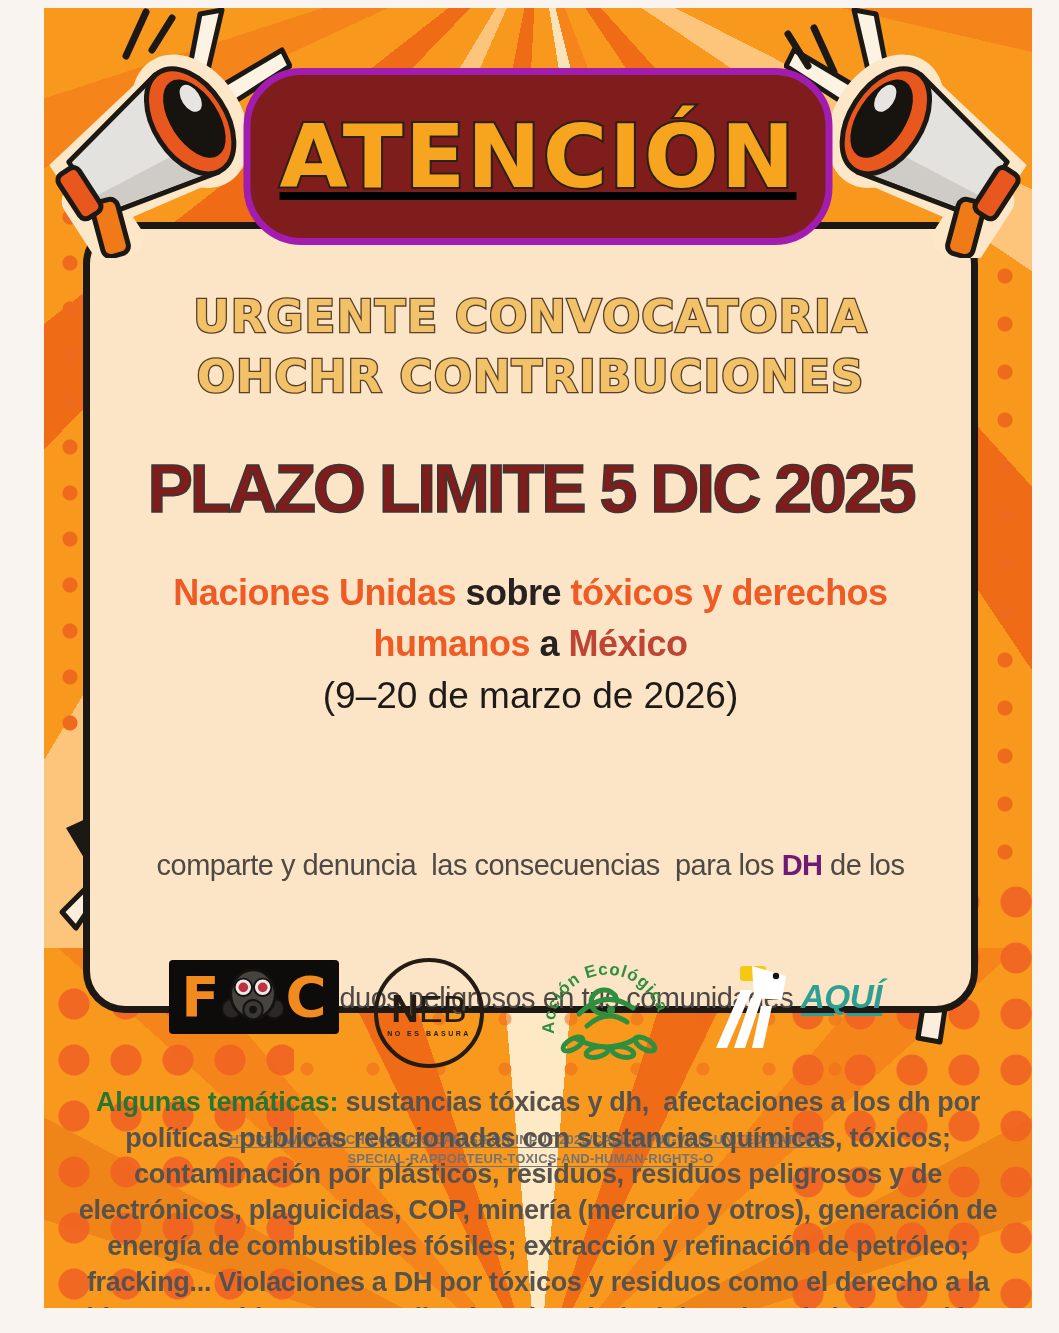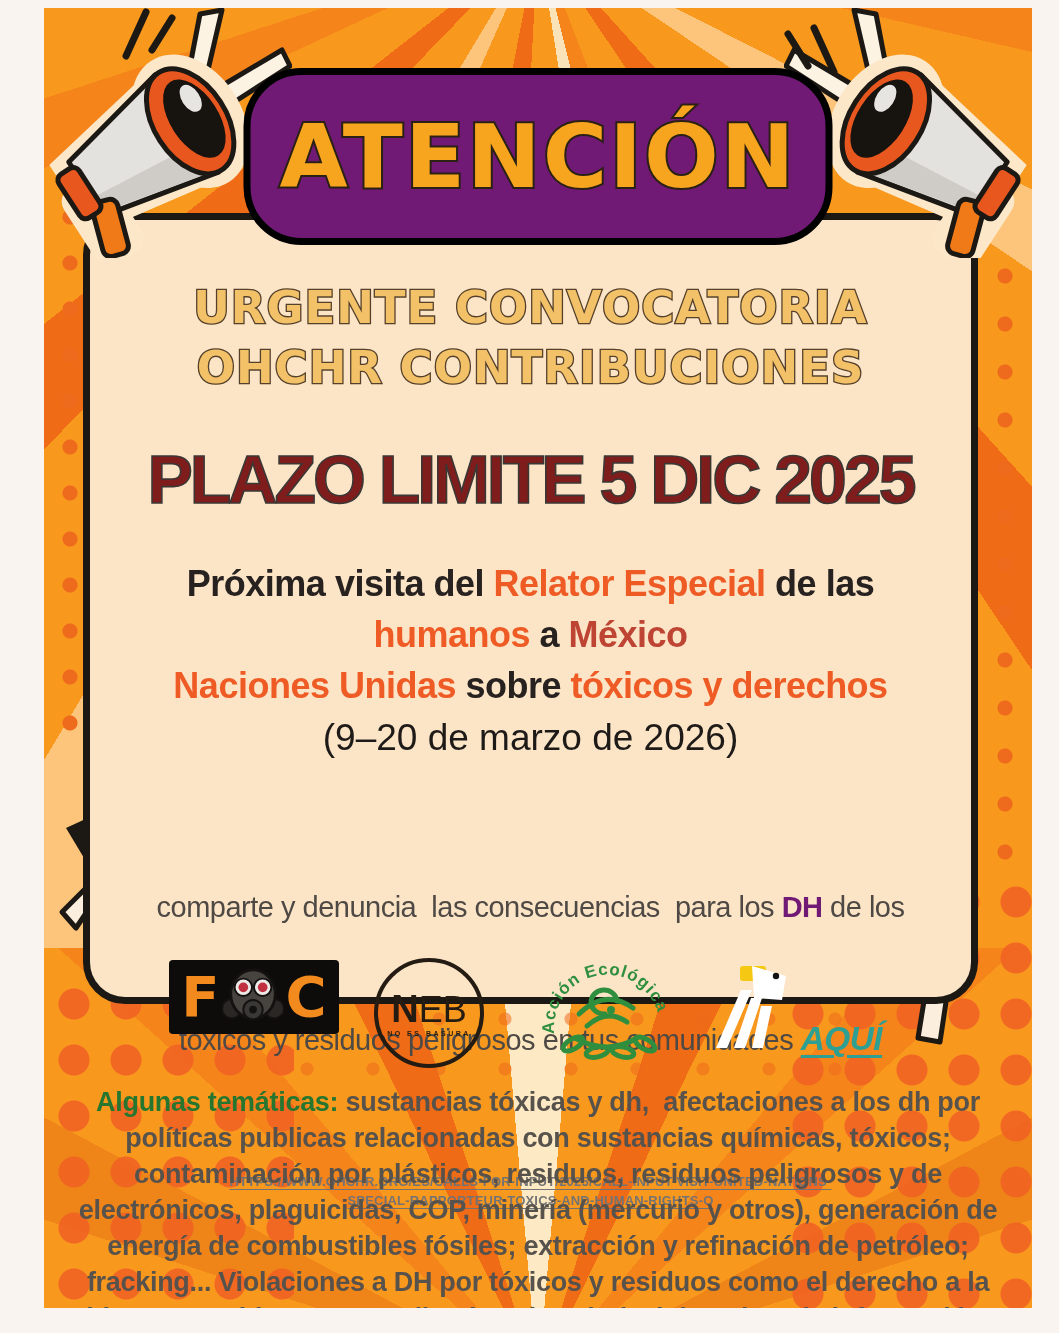--- a/index.html
+++ b/index.html
@@ -35,27 +35,27 @@
     background-size:52px 56px;background-position:4px 8px;opacity:.9;}
   .d-br{right:0;bottom:0;width:260px;height:440px;
     background-image:radial-gradient(circle,#F06322 15px,rgba(0,0,0,0) 16px);
     background-size:52px 56px;background-position:10px 6px;opacity:.9;}
   .d-mid{left:230px;top:936px;width:580px;height:140px;
     background-image:radial-gradient(circle,#EE6A1C 6px,rgba(0,0,0,0) 7px);
     background-size:66px 50px;opacity:.55;}
 
   
   .badge{position:absolute;left:50%;transform:translateX(-50%);top:60px;width:575px;height:163px;
-    background:#701a75;border:7px solid #000000;border-radius:58px;z-index:6;
-    display:flex;align-items:center;justify-content:center;}
+    background:#7f1d1d;border:7px solid #a21caf;border-radius:58px;z-index:6;
+    display:flex;align-items:center;justify-content:center;text-decoration:underline;}
   .badge span{font-family:"DejaVu Sans",sans-serif;font-weight:800;font-size:88px;letter-spacing:2px;
     color:#F7A41F;-webkit-text-stroke:4px #2A2014;paint-order:stroke fill;}
 
   
-  .panel{position:absolute;left:39px;top:205px;width:881px;height:719px;background:#FCE4C6;
+  .panel{position:absolute;left:39px;top:214px;width:881px;height:719px;background:#FCE4C6;
     border:7px solid #1C1814;border-radius:42px;z-index:4;text-align:center;padding-top:58px;}
   .urgent{font-family:"DejaVu Sans",sans-serif;font-weight:800;font-size:45px;line-height:60px;
     letter-spacing:1px;color:#F3C268;-webkit-text-stroke:2.6px #54402B;paint-order:stroke fill;}
   .deadline{margin-top:42px;font-weight:bold;font-size:68px;letter-spacing:-3px;color:#7f1d1d;
     -webkit-text-stroke:1.6px #3A3735;white-space:nowrap;}
   .visit{margin-top:40px;font-weight:bold;font-size:36px;line-height:51px;letter-spacing:-.5px;color:#272220;}
   .dates{margin-top:6px;font-weight:normal;font-size:37px;color:#1E1A18;}
   .share{margin-top:38px;font-size:29px;line-height:44px;letter-spacing:-.5px;color:#4E4944;white-space:pre-wrap;}
   .url{margin-top:22px;font-weight:bold;font-size:13px;line-height:19px;letter-spacing:.2px;color:#737373;
     text-decoration:underline;text-underline-offset:3px;cursor:pointer;}
@@ -177,23 +177,22 @@
         <polygon points="118,40 134,32 196,96 182,110"></polygon>
         <polygon points="64,44 84,40 110,200 88,204"></polygon>
       </g>
     </svg>
 
     <div class="panel">
       <div class="urgent">URGENTE CONVOCATORIA</div>
       <div class="urgent">OHCHR CONTRIBUCIONES</div>
       <div class="deadline">PLAZO LIMITE 5 DIC 2025</div>
       <div class="visit">
-        <div><span class="seg seg-dark">Próxima visita del </span><span class="seg seg-orange">Relator Especial</span><span class="seg seg-dark"> de las</span></div>
+        <div><span class="seg seg-orange">Naciones Unidas</span><span class="seg seg-dark"> sobre </span><span class="seg seg-orange">tóxicos y derechos</span></div>
         <div><span class="seg seg-orange">humanos</span><span class="seg seg-dark"> a </span><span class="seg seg-red">México</span></div>
-        <div><span class="seg seg-orange">Naciones Unidas</span><span class="seg seg-dark"> sobre </span><span class="seg seg-orange">tóxicos y derechos</span></div>
       </div>
       <div class="dates">(9–20 de marzo de 2026)</div>
       <div class="share">
         <div><span class="seg seg-plain">comparte y denuncia  las consecuencias  para los </span><span class="seg seg-bold">DH</span><span class="seg seg-plain"> de los</span></div>
         <div><span class="seg seg-plain">tóxicos y residuos peligrosos en tus comunidades </span><span class="seg seg-link">AQUÍ</span></div>
       </div>
       <div class="url">
         <div>HTTPS://WWW.OHCHR.ORG/ES/CALLS-FOR-INPUT/2025/CALL-INPUT-VISIT-UNITED-NATIONS-</div>
         <div>SPECIAL-RAPPORTEUR-TOXICS-AND-HUMAN-RIGHTS-O</div>
       </div>

